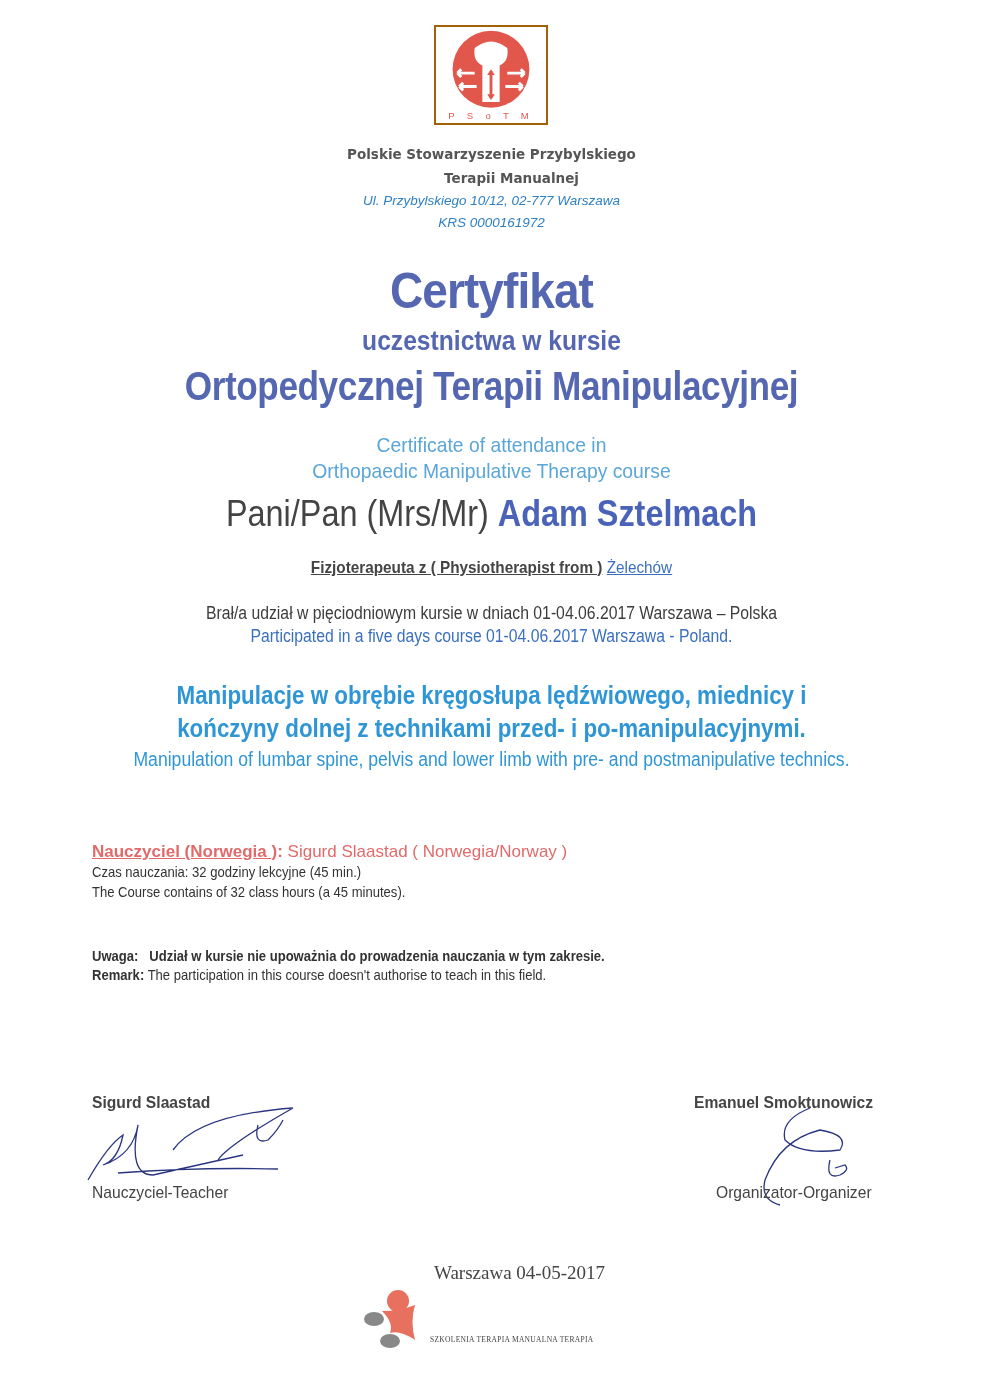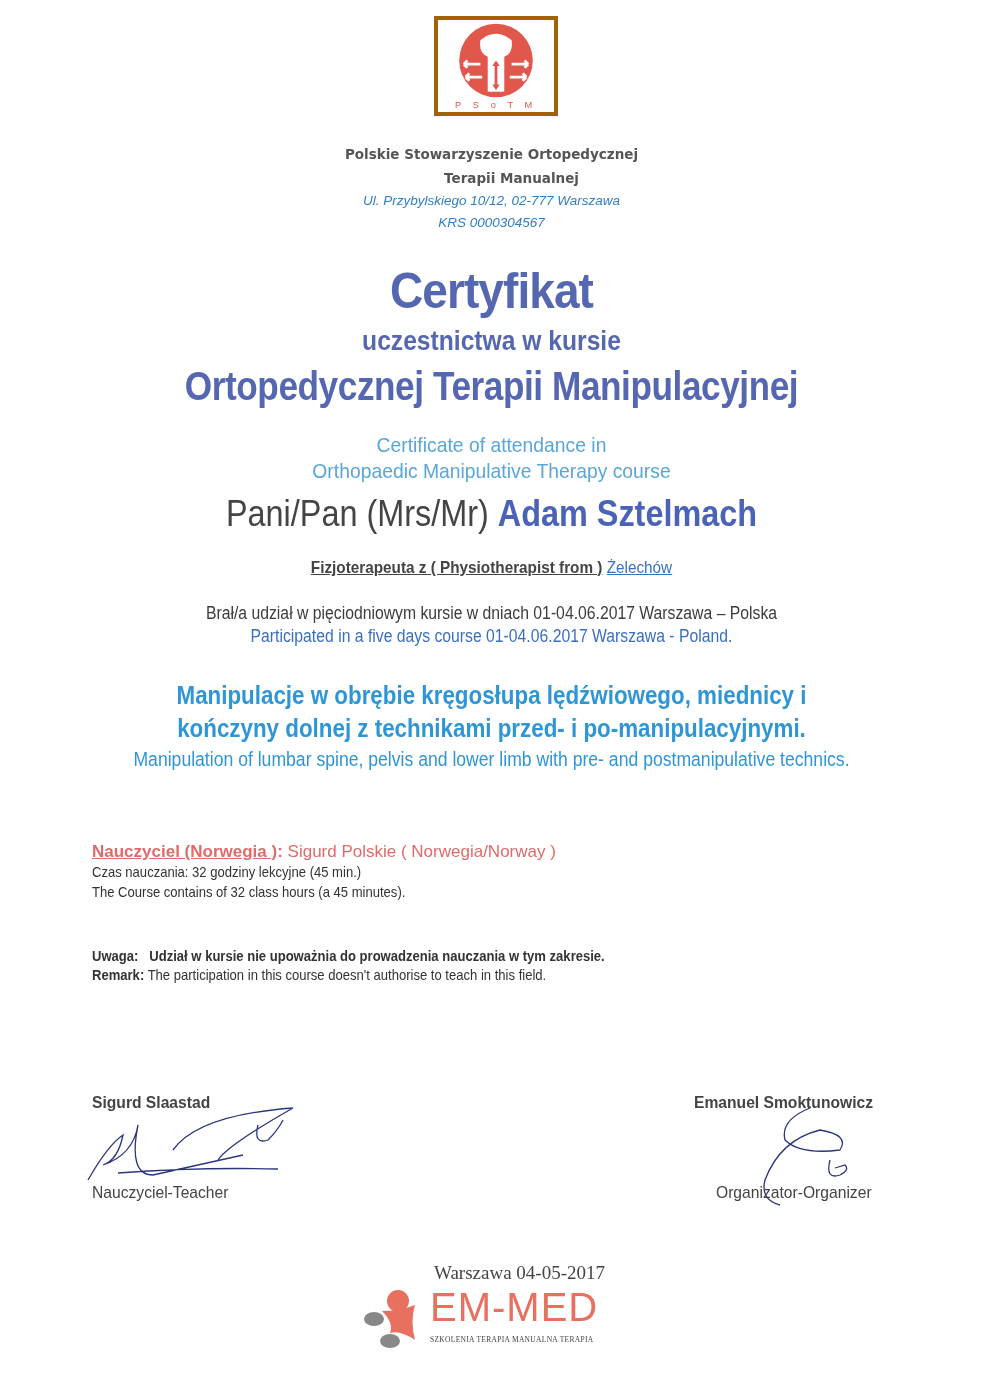--- a/index.html
+++ b/index.html
@@ -6,21 +6,21 @@
     body {
       width: 983px; height: 1375px; background: #ffffff;
       position: relative; overflow: hidden;
       font-family: "Liberation Sans", sans-serif;
       color: #3a3a3a;
     }
     .abs { position: absolute; }
     .center { left: 0; width: 983px; text-align: center; }
 
     
-    #psotm-logo { left: 434px; top: 16px; width: 124px; height: 100px; border: 4px solid #a16207; box-sizing: border-box; }
+    #psotm-logo { left: 434px; top: 25px; width: 114px; height: 100px; border: 2px solid #a16207; box-sizing: border-box; }
     #psotm-logo svg { width: 100%; height: 100%; }
 
     .org-name { font-family: "DejaVu Sans", sans-serif; font-weight: bold; font-size: 13.5px; color: #555; }
     .org-addr { font-style: italic; font-size: 13.5px; color: #2e7fc4; font-family: "Liberation Sans", sans-serif; }
 
     .title-main { font-weight: bold; font-size: 50px; color: #5567b0; letter-spacing: -1px; transform: scaleX(0.92); }
     .title-sub { font-weight: bold; font-size: 28px; color: #5567b0; transform: scaleX(0.88); }
     .title-course { font-weight: bold; font-size: 40px; color: #5567b0; transform: scaleX(0.88); letter-spacing: -0.5px; }
 
     .en-title { font-size: 21px; color: #5aa6d8; transform: scaleX(0.92); }
@@ -63,24 +63,24 @@
     <path d="M53 50 L57 44 L61 50 Z" fill="#e2574c"></path>
     <path d="M53 70 L57 76 L61 70 Z" fill="#e2574c"></path>
     <path d="M22 48 L40 48 M22 48 L26 44 M22 48 L26 52" stroke="#fff" stroke-width="3" fill="none"></path>
     <path d="M74 48 L92 48 M92 48 L88 44 M92 48 L88 52" stroke="#fff" stroke-width="3" fill="none"></path>
     <path d="M24 62 L42 62 M24 62 L28 58 M24 62 L28 66" stroke="#fff" stroke-width="3" fill="none"></path>
     <path d="M72 62 L90 62 M90 62 L86 58 M90 62 L86 66" stroke="#fff" stroke-width="3" fill="none"></path>
     <text x="57" y="96" text-anchor="middle" font-size="10" font-family="Liberation Sans, sans-serif" fill="#e2574c" letter-spacing="5">P S o T M</text>
   </svg>
 </div>
 
-<div class="abs center org-name" style="top:146px;">Polskie Stowarzyszenie Ortopedycznej</div>
+<div class="abs center org-name" style="top:146px;">Polskie Stowarzyszenie Przybylskiego</div>
 <div class="abs center org-name" style="top:170px;padding-left:20px;">Terapii Manualnej</div>
 <div class="abs center org-addr" style="top:193px;">Ul. Przybylskiego 10/12,  02-777 Warszawa</div>
-<div class="abs center org-addr" style="top:215px;">KRS 0000304567</div>
+<div class="abs center org-addr" style="top:215px;">KRS 0000161972</div>
 
 <div class="abs center title-main" style="top:262px;">Certyfikat</div>
 <div class="abs center title-sub" style="top:325px;">uczestnictwa w kursie</div>
 <div class="abs center title-course" style="top:364px;">Ortopedycznej Terapii Manipulacyjnej</div>
 <div class="abs center en-title" style="top:433px;">Certificate of attendance in</div>
 <div class="abs center en-title" style="top:459px;">Orthopaedic Manipulative Therapy course</div>
 
 <div class="abs center person-line" style="top:493px;">
   <span>Pani/Pan (Mrs/Mr)</span>
   <span class="person-name">Adam Sztelmach</span>
@@ -91,21 +91,21 @@
 </div>
 
 <div class="abs center attended-pl" style="top:603px;">Brał/a udział w pięciodniowym kursie w dniach 01-04.06.2017 Warszawa – Polska</div>
 <div class="abs center attended-en" style="top:626px;">Participated in a five days course 01-04.06.2017 Warszawa - Poland.</div>
 
 <div class="abs center topic-pl" style="top:680px;">Manipulacje w obrębie kręgosłupa lędźwiowego, miednicy i</div>
 <div class="abs center topic-pl" style="top:713px;">kończyny dolnej z technikami przed- i po-manipulacyjnymi.</div>
 <div class="abs center topic-en" style="top:748px;">Manipulation of lumbar spine, pelvis and lower limb with pre- and postmanipulative technics.</div>
 
 <div class="abs teacher-line">
-  <span class="teacher-label">Nauczyciel (Norwegia )</span><span style="font-weight:bold;">:</span><span> Sigurd Polskie ( Norwegia/Norway )</span>
+  <span class="teacher-label">Nauczyciel (Norwegia )</span><span style="font-weight:bold;">:</span><span> Sigurd Slaastad ( Norwegia/Norway )</span>
 </div>
 <div class="abs small-text" style="top:864px;">Czas nauczania:  32 godziny lekcyjne  (45 min.)</div>
 <div class="abs small-text" style="top:884px;">The Course contains of 32 class hours (a 45 minutes).</div>
 
 <div class="abs remark" style="top:948px;">
   <span class="b">Uwaga:</span>&nbsp;&nbsp;
   <span class="b">Udział w kursie nie upoważnia do prowadzenia nauczania w tym zakresie.</span>
 </div>
 <div class="abs remark" style="top:967px;">
   <span class="b">Remark:</span>
@@ -125,15 +125,14 @@
 <div class="abs sig-role" style="left:716px; top:1183px;">Organizator-Organizer</div>
 
 <div class="abs center place-date" style="top:1262px;padding-left:28px;">Warszawa 04-05-2017</div>
 <div id="emmed-logo" class="abs">
   <svg width="70" height="70" style="position:absolute; left:0; top:0;">
     <circle cx="38" cy="16" r="11" fill="#e8705f"></circle>
     <ellipse cx="14" cy="34" rx="10" ry="7" fill="#888"></ellipse>
     <ellipse cx="30" cy="56" rx="10" ry="7" fill="#888"></ellipse>
     <path d="M22 26 Q40 26 55 20 Q50 36 55 55 Q40 45 30 48 Q34 38 22 26 Z" fill="#e8705f"></path>
   </svg>
-  <div style="position:absolute; left:70px; top:0px; font-size:40px; color:#e8705f; letter-spacing:1px; font-family:'Liberation Sans', sans-serif;">EM-MED</div>
   <div style="position:absolute; left:70px; top:50px; font-size:7.5px; color:#444; font-family:'Liberation Serif', serif; white-space:nowrap; letter-spacing:0.3px;">SZKOLENIA  TERAPIA MANUALNA  TERAPIA</div>
 </div>
 
 </body></html>

